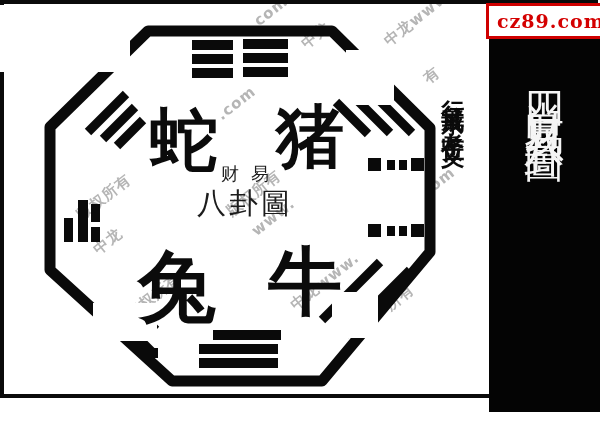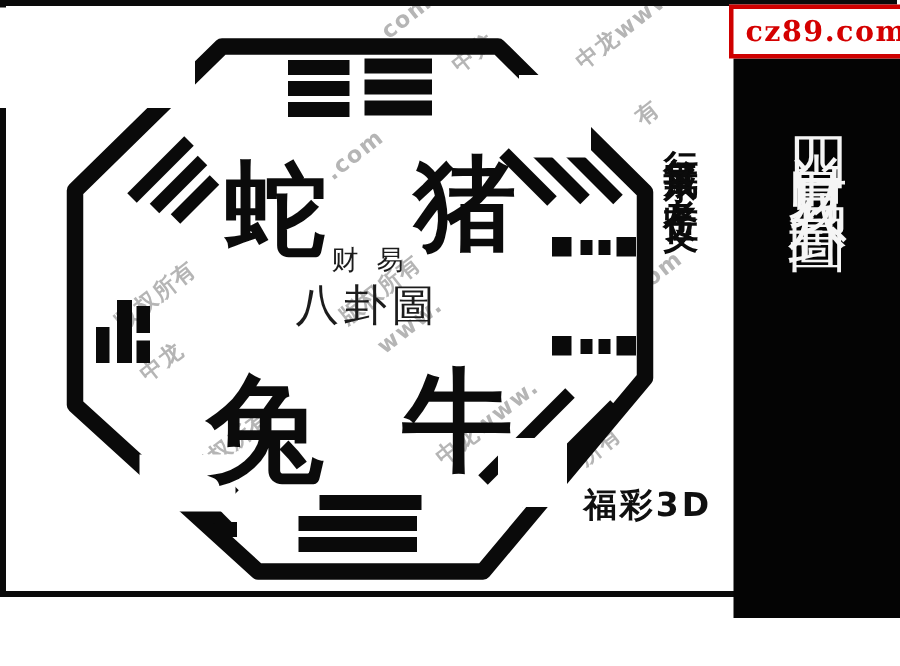--- a/index.html
+++ b/index.html
@@ -158,21 +158,20 @@
     <div class="s1">财易</div>
     <div class="s2">八卦圖</div>
   </div>
 
   <div class="txt" style="left:441px;top:82px;">
     <div class="motto">行善戒杀</div>
     <div class="motto" style="margin-top:16px;">孝贤仁义</div>
   </div>
 
   <div class="txt issue" style="left:383px;top:325px;width:98px;">
-    <div class="g">福彩3D</div>
   </div>
 
   <div class="sidebar">
     <div class="sidebar-title">四肖财易八卦圖</div>
   </div>
 
   <div class="logo-box">
     <span class="logo-sq"></span>
     <span class="logo-text">cz89.com</span>
   </div>

